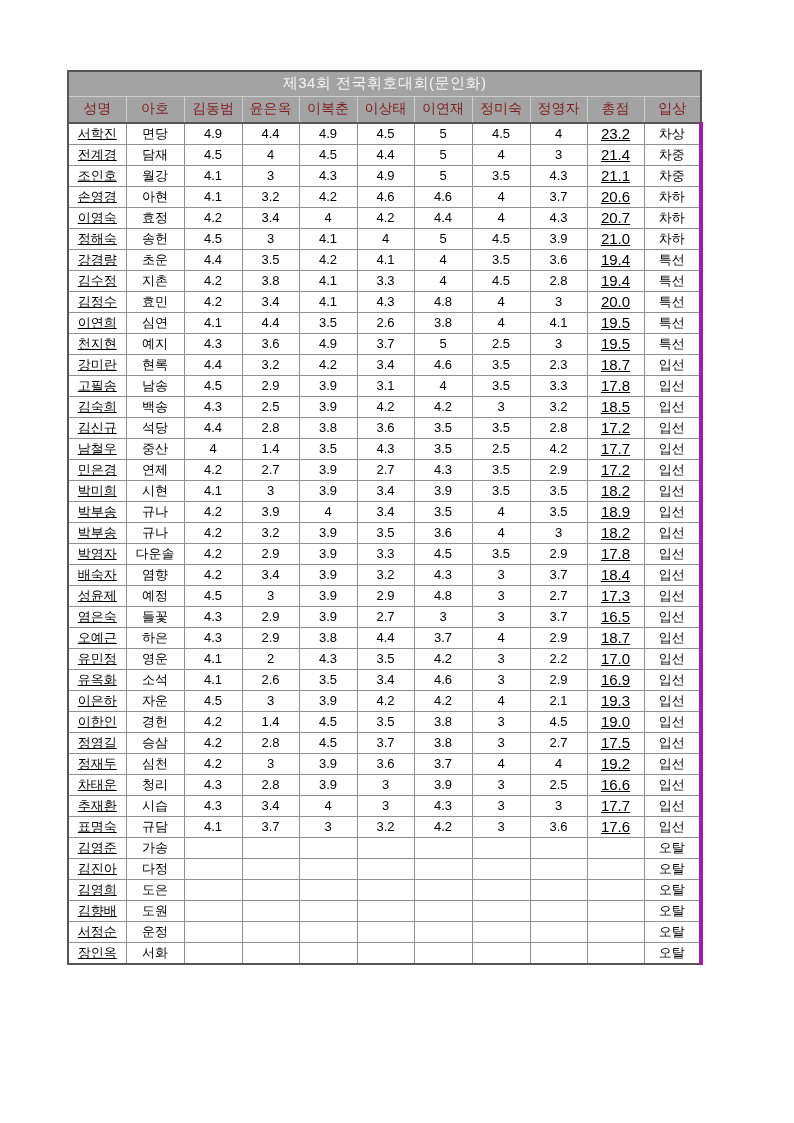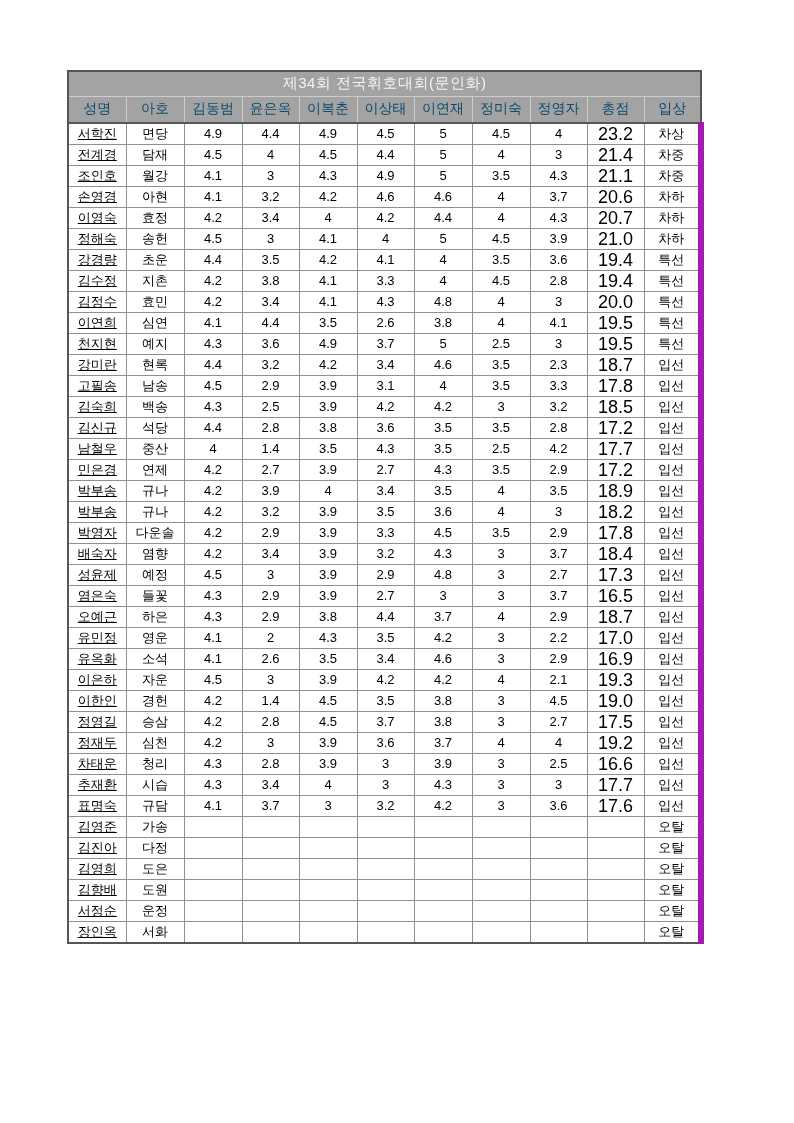--- a/index.html
+++ b/index.html
@@ -30,21 +30,21 @@
     font-size: 15px;
     font-weight: normal;
     text-align: center;
     border: 2px solid #565656;
     border-bottom: 1px solid #cdcdcd;
     letter-spacing: 0.5px;
   }
   tr.cols-row th {
     height: 27px;
     background: #a3a3a3;
-    color: #0c4a6e;
+    color: #7f1d1d;
     font-size: 14px;
     font-weight: normal;
     text-align: center;
     border: 1px solid #cdcdcd;
     border-top: 1px solid #cdcdcd;
     border-bottom: 2px solid #565656;
     overflow: hidden;
     white-space: nowrap;
   }
   tr.cols-row th:first-child { border-left: 2px solid #565656; }
@@ -55,23 +55,23 @@
     border: 1px solid #909090;
     color: #000000;
     font-size: 13px;
     text-align: center;
     vertical-align: middle;
     padding: 0 2px;
     overflow: hidden;
     white-space: nowrap;
     line-height: 20px;
   }
-  tbody td.c9 { font-size: 18px; }          
+  tbody td.c9 { font-size: 15px; text-decoration: underline; }          
   tbody tr td:first-child { border-left: 2px solid #565656; text-decoration: underline; }
-  tbody tr td:last-child  { border-right: 6px solid #a21caf; }
+  tbody tr td:last-child  { border-right: 4px solid #a21caf; }
 </style>
 </head>
 <body>
 
 <div class="sheet">
   <table class="score">
     <colgroup>
       <col style="width:58px">
         <col style="width:58px">
         <col style="width:58px">
@@ -318,20 +318,33 @@
           <td class="c3">2.7</td>
           <td class="c4">3.9</td>
           <td class="c5">2.7</td>
           <td class="c6">4.3</td>
           <td class="c7">3.5</td>
           <td class="c8">2.9</td>
           <td class="c9">17.2</td>
           <td class="c10">입선</td>
         </tr>
         <tr>
+          <td class="c0">박미희</td>
+          <td class="c1">시현</td>
+          <td class="c2">4.1</td>
+          <td class="c3">3</td>
+          <td class="c4">3.9</td>
+          <td class="c5">3.4</td>
+          <td class="c6">3.9</td>
+          <td class="c7">3.5</td>
+          <td class="c8">3.5</td>
+          <td class="c9">18.2</td>
+          <td class="c10">입선</td>
+        </tr>
+        <tr>
           <td class="c0">박부송</td>
           <td class="c1">규나</td>
           <td class="c2">4.2</td>
           <td class="c3">3.9</td>
           <td class="c4">4</td>
           <td class="c5">3.4</td>
           <td class="c6">3.5</td>
           <td class="c7">4</td>
           <td class="c8">3.5</td>
           <td class="c9">18.9</td>

